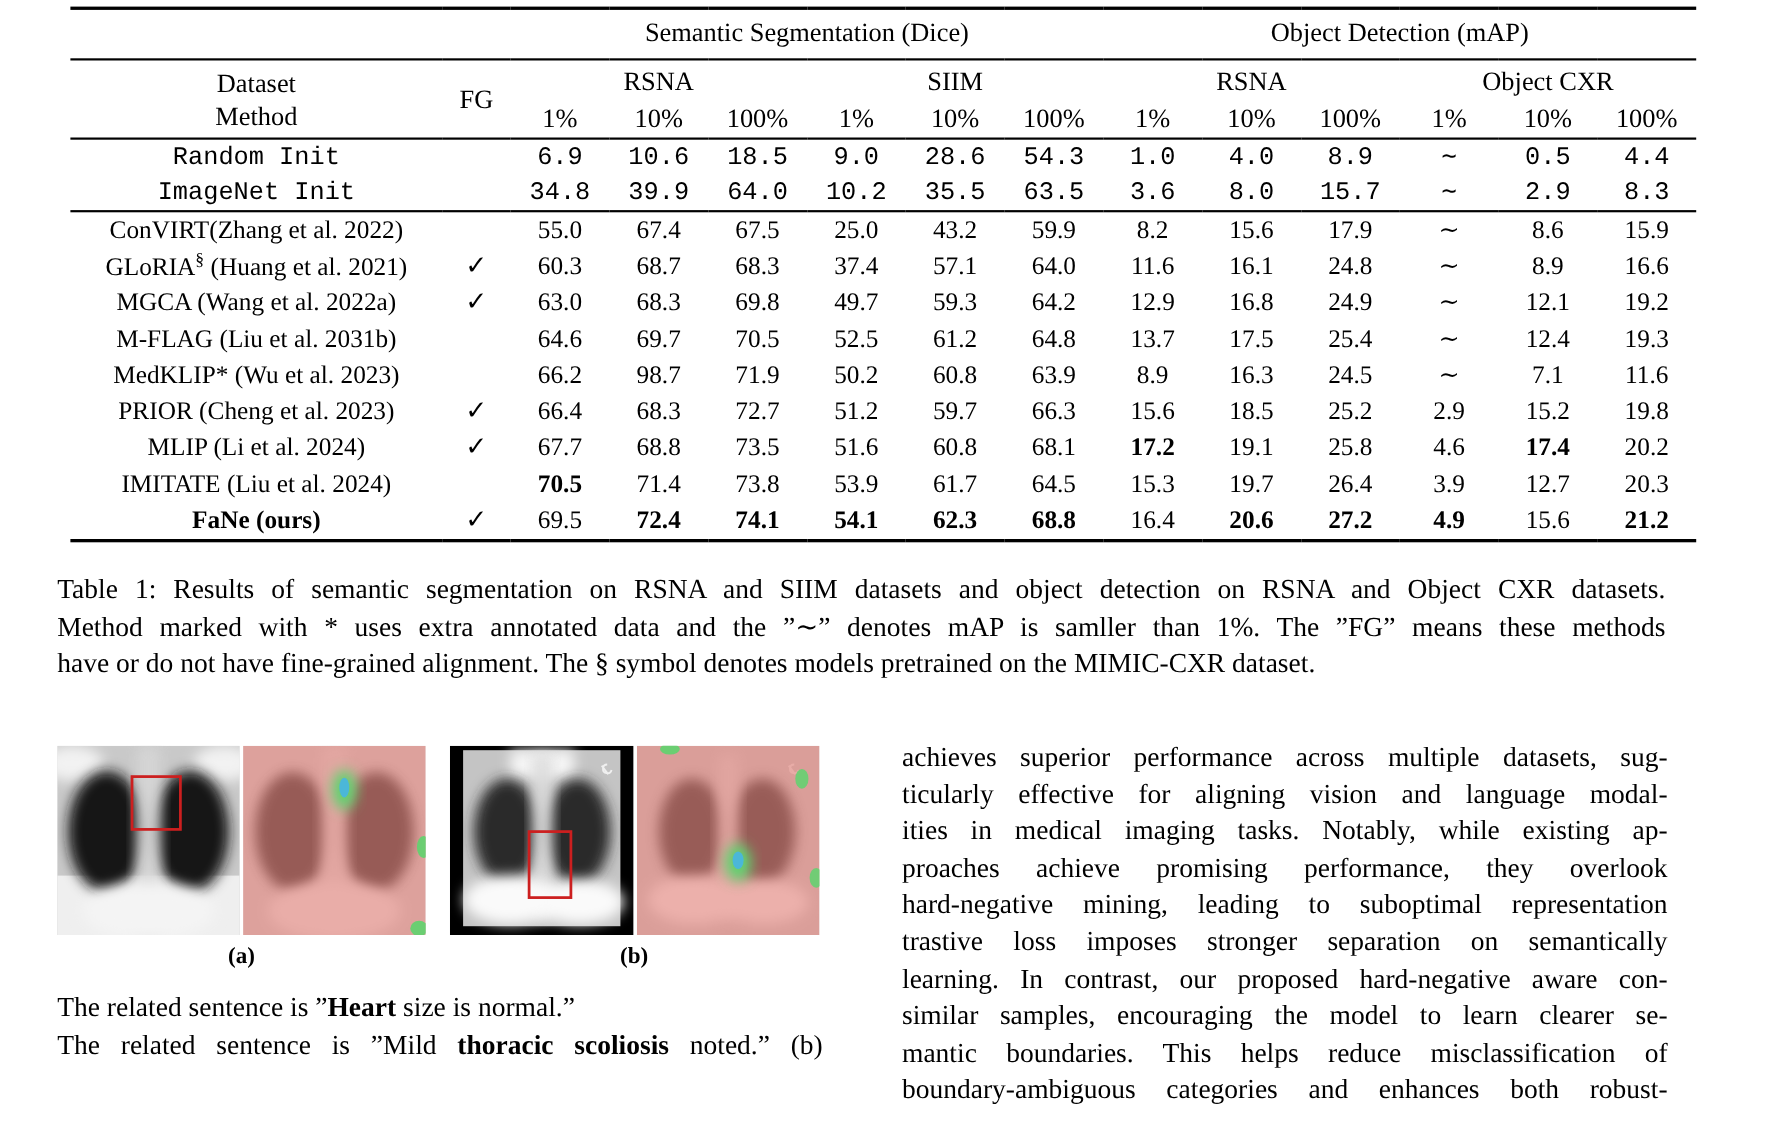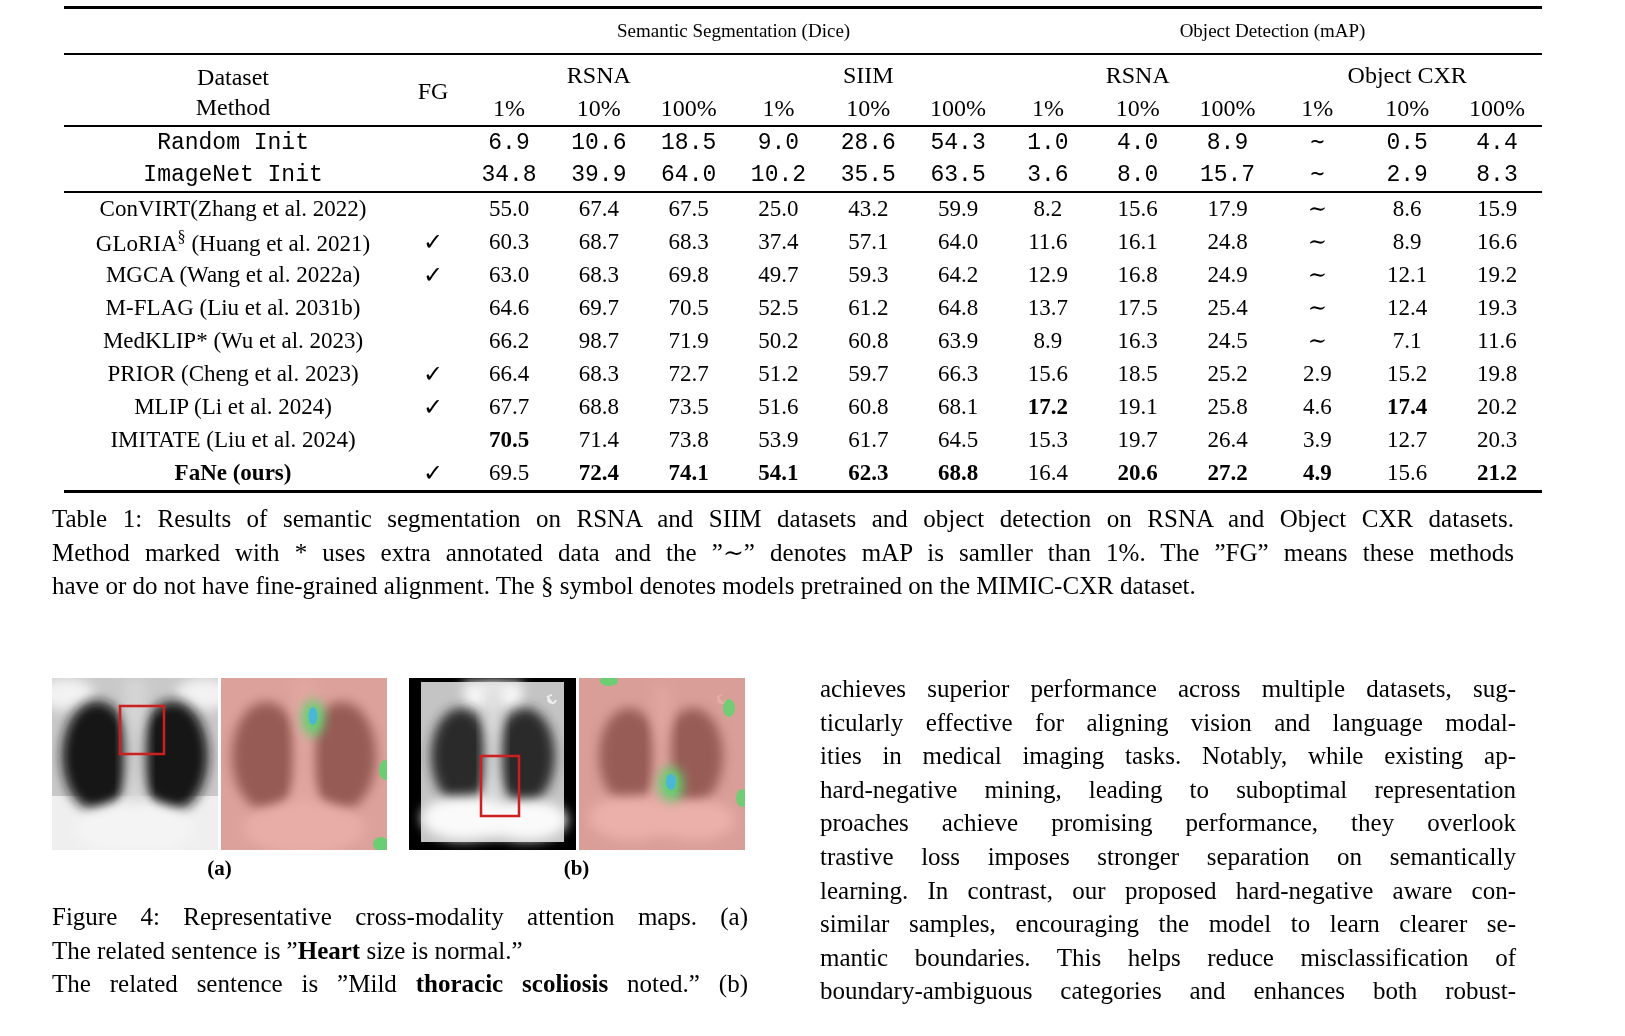--- a/index.html
+++ b/index.html
@@ -13,37 +13,37 @@
   .table-wrap { position:absolute; left:64px; top:6px; width:1478px; }
   table.results {
     width:100%; border-collapse:collapse;
     border-top:3px solid #000; border-bottom:3px solid #000;
     font-size:23px; line-height:1.15;
   }
   table.results td { text-align:center; vertical-align:middle; padding:0; }
   col.c-method { width:338px; }
   col.c-fg { width:62px; }
   col.c-num { width:89.8px; }
-  tr.group-row td { height:44px; font-size:19px; border-bottom:2px solid #000; }
+  tr.group-row td { height:44px; font-size:24px; border-bottom:2px solid #000; }
   tr.ds-row td { height:34px; font-size:24px; padding-top:4px; }
   tr.pct-row td { height:32px; font-size:24px; }
   td.corner { font-size:24px; line-height:1.25; }
   tbody.baselines { border-top:2px solid #000; }
   tbody.baselines td { height:32px;font-family:Liberation Mono, monospace; }
   tbody.methods { border-top:2px solid #000; }
   tbody.methods td { height:33px; }
   td.bold, .bold { font-weight:bold; }
   td.method sup { font-size:0.7em; }
   td.fg-cell { font-size:24px; }
 
   
   .jline { display:block; text-align:justify; text-align-last:justify; white-space:normal; }
   .jline.natural { text-align-last:left; }
   .table-caption {
-    position:absolute; left:52px; top:502px; width:1462px;
+    position:absolute; left:52px; top:520px; width:1462px;
     font-size:25px; line-height:33.5px;
   }
   .fig-caption {
     position:absolute; left:52px; top:900px; width:696px;
     font-size:25px; line-height:33.5px;
   }
   .right-col {
     position:absolute; left:820px; top:672px; width:696px;
     font-size:25px; line-height:33.6px;
   }
@@ -372,29 +372,28 @@
       <ellipse cx="163" cy="120" rx="6" ry="9" fill="var(--fig-blob)" opacity="0.85"></ellipse>
     </svg>
   </div>
 </div>
 <div class="fig-labels">
   <span class="lab">(a)</span>
   <span class="lab">(b)</span>
 </div>
 
 <div class="fig-caption">
-    <span class="jline"><span>Figure 4: Representative cross-modality attention maps. (a)</span></span>
     <span class="jline natural"><span>The related sentence is ”</span><b>Heart</b><span> size is normal.”</span></span>
     <span class="jline"><span>The related sentence is ”Mild </span><b>thoracic scoliosis</b><span> noted.” (b)</span></span>
   </div>
 
 <div class="right-col">
     <span class="jline">achieves superior performance across multiple datasets, sug-</span>
     <span class="jline">ticularly effective for aligning vision and language modal-</span>
     <span class="jline">ities in medical imaging tasks. Notably, while existing ap-</span>
+    <span class="jline">proaches achieve promising performance, they overlook</span>
     <span class="jline">hard-negative mining, leading to suboptimal representation</span>
-    <span class="jline">proaches achieve promising performance, they overlook</span>
     <span class="jline">trastive loss imposes stronger separation on semantically</span>
     <span class="jline">learning. In contrast, our proposed hard-negative aware con-</span>
     <span class="jline">similar samples, encouraging the model to learn clearer se-</span>
     <span class="jline">mantic boundaries. This helps reduce misclassification of</span>
     <span class="jline">boundary-ambiguous categories and enhances both robust-</span>
   </div>
 
 </body></html>

